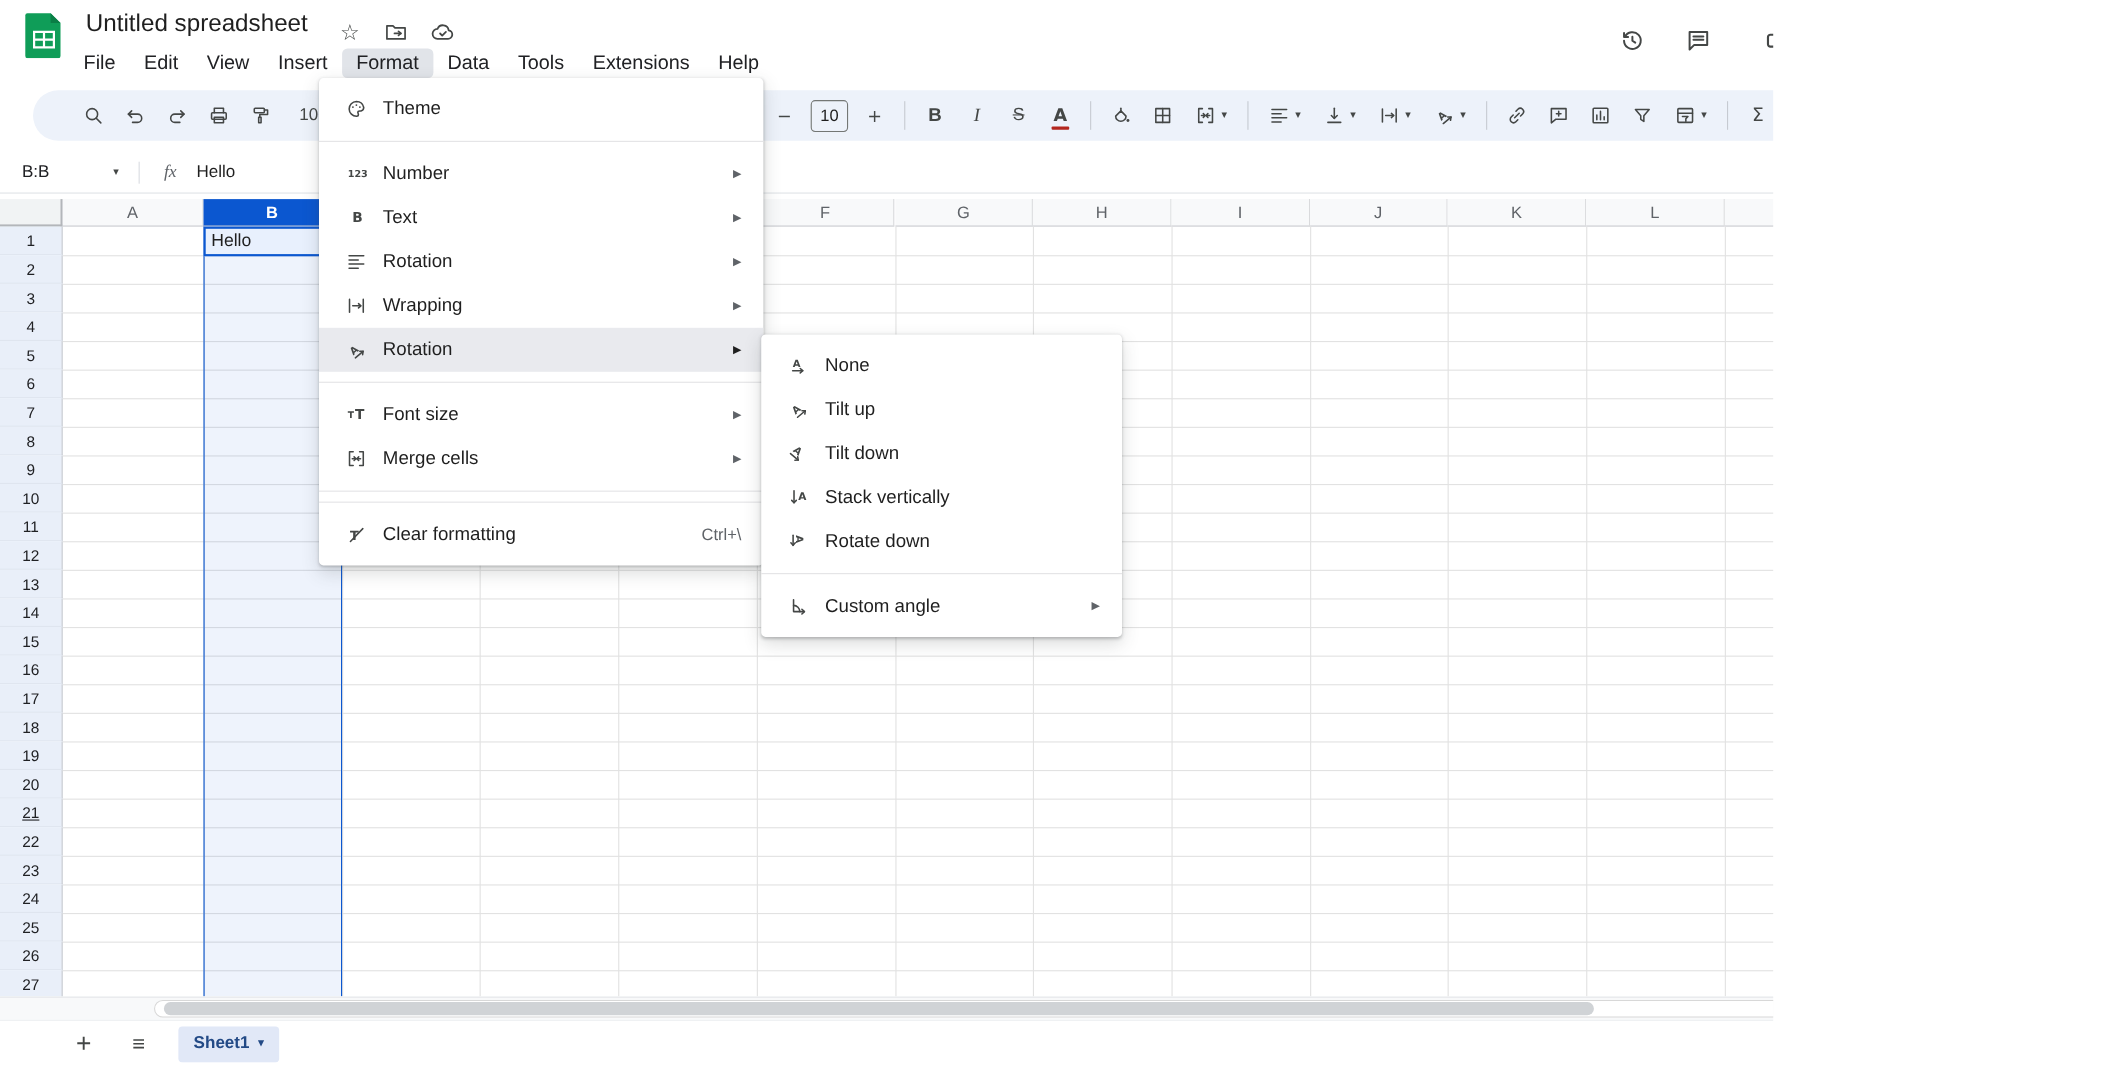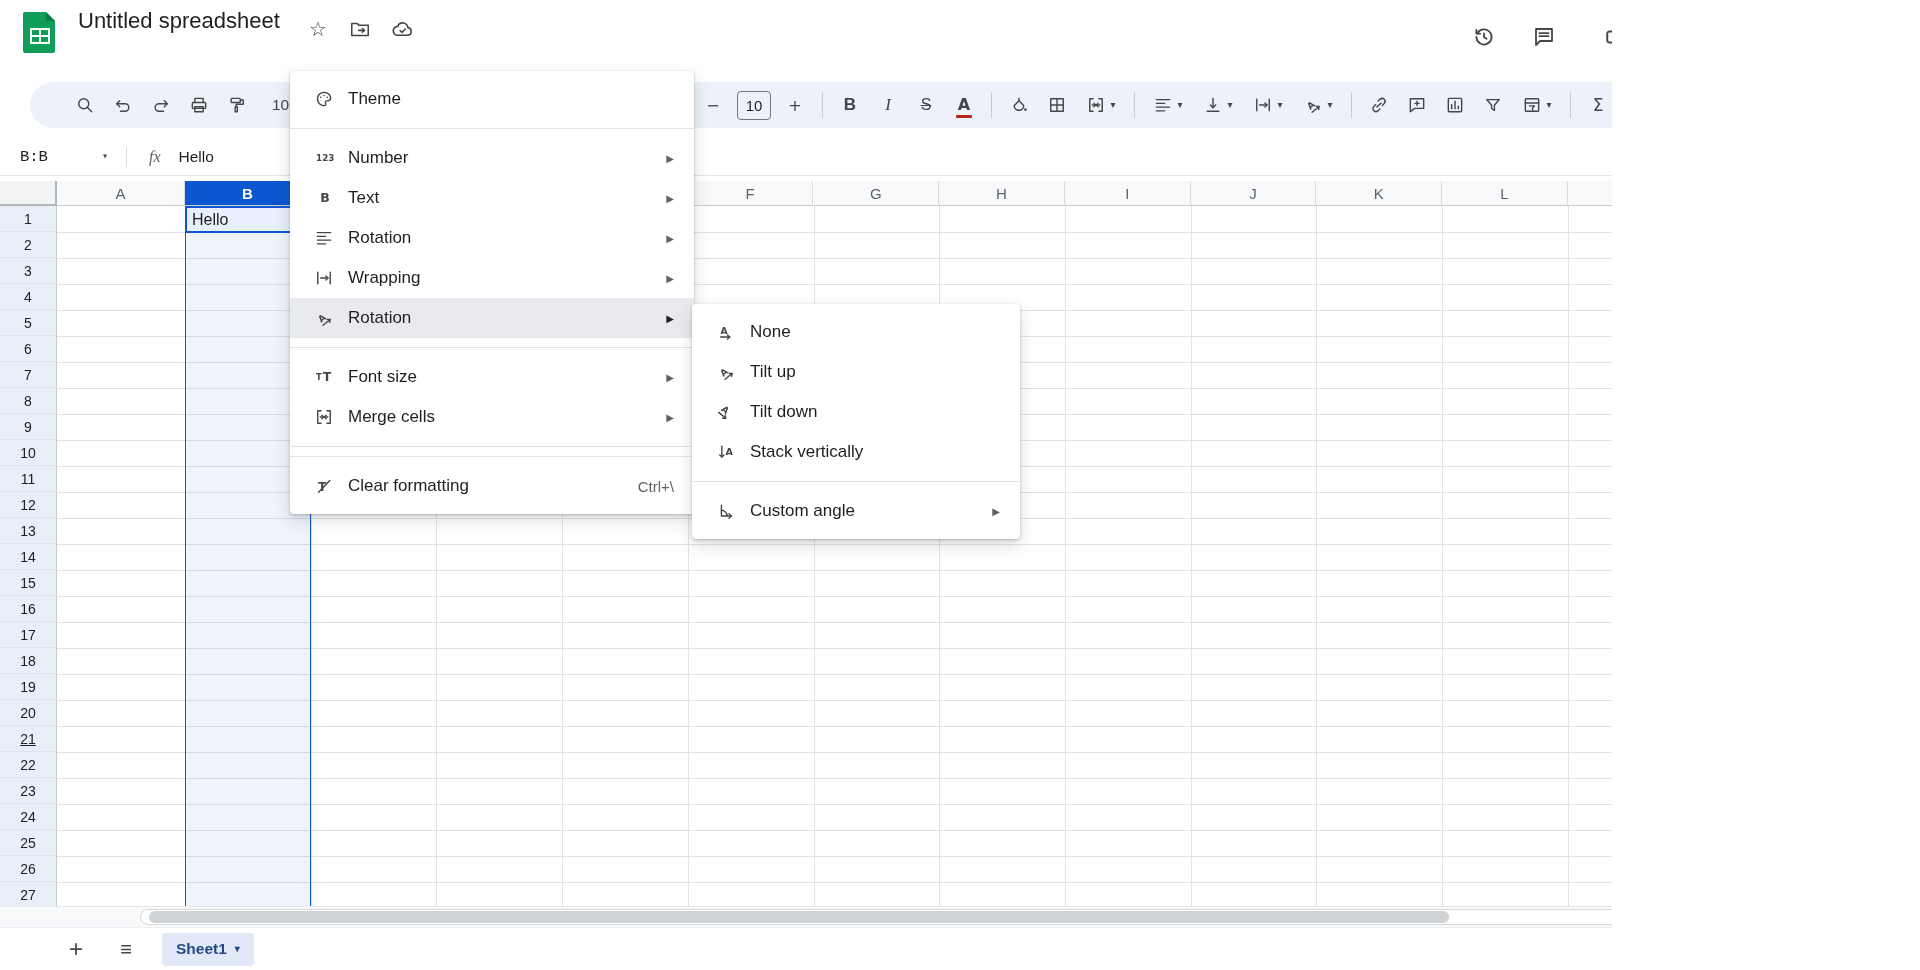--- a/index.html
+++ b/index.html
@@ -39,21 +39,21 @@
   .g-italic{font-style:italic;font-family:"Liberation Serif",serif;font-size:17px}
   .g-strike{text-decoration:line-through;font-size:16px;font-family:"Liberation Sans",sans-serif}
   .g-sigma{font-size:17px}
   .tc{position:relative;font-size:16px;font-weight:bold;line-height:1}
   .tcbar{position:absolute;left:-2px;right:-2px;bottom:-5px;height:3px;background:#b3261e;border-radius:1px}
   .tb-flex{flex:1}
   .tb-collapse{margin-right:16px}
   
   .formula-bar{position:absolute;left:0;top:138px;width:1904px;height:38px;background:#fff;border-bottom:1px solid #e0e3e7;
                display:flex;align-items:center}
-  .name-box{width:108px;padding-left:20px;font-size:15.5px;color:#202124;display:flex;align-items:center;justify-content:space-between;background:none;border:none;font-family:Liberation Mono, monospace;height:100%}
+  .name-box{width:108px;padding-left:20px;font-size:15.5px;color:#202124;display:flex;align-items:center;justify-content:space-between;background:none;border:none;font-family:Liberation Sans, sans-serif;height:100%}
   .fb-div{width:1px;height:20px;background:#d9dce1;margin-left:18px}
   .fx{font-family:"Liberation Serif",serif;font-style:italic;color:#5f6368;font-size:16px;margin-left:22px}
   .fb-value{margin-left:18px;font-size:15.5px;color:#1f1f1f}
   
   .grid{position:absolute;left:0;top:181px;width:1904px;height:725px;background:#fff;overflow:hidden}
   .hdr-corner{position:absolute;left:0;top:0;width:57px;height:25px;background:#f1f3f4;
               border-right:2px solid #b3b6ba;border-bottom:2px solid #b3b6ba}
   .col-hdr{position:absolute;top:0;height:25px;background:#f8f9fa;border-right:1px solid #d9dadc;border-bottom:1px solid #c9cbcf;
            text-align:center;line-height:25px;font-size:15px;color:#5f6368}
   .col-hdr.selected{background:#0b57d0;color:#fff;font-weight:bold}
@@ -119,20 +119,31 @@
           <path d="M10.5 13.5h6"></path>
           <path d="M14.5 11.5l2.5 2-2.5 2"></path>
         </svg>
     </button>
     <button class="tb-mini" style="left:387px">
       <svg width="23" height="23" viewBox="0 0 24 24" fill="none" stroke="#444746" stroke-width="1.7" stroke-linecap="round" stroke-linejoin="round">
           <path d="M7 18h10a4 4 0 0 0 .6-7.96A5.5 5.5 0 0 0 7 8.7 4.6 4.6 0 0 0 7 18z"></path>
           <path d="M9.5 13l2 2 3.5-3.5"></path>
         </svg>
     </button>
+    <nav class="menubar" id="menubar">
+        <button class="mb-item">File</button>
+        <button class="mb-item">Edit</button>
+        <button class="mb-item">View</button>
+        <button class="mb-item">Insert</button>
+        <button class="mb-item active">Format</button>
+        <button class="mb-item">Data</button>
+        <button class="mb-item">Tools</button>
+        <button class="mb-item">Extensions</button>
+        <button class="mb-item">Help</button>
+      </nav>
     <div class="right-cluster">
       <button class="icon-btn" style="left:22px">
         <svg width="24" height="24" viewBox="0 0 24 24" fill="none" stroke="#444746" stroke-width="1.8" stroke-linecap="round" stroke-linejoin="round">
             <path d="M5.2 8.5A7.6 7.6 0 1 1 4.4 12"></path>
             <path d="M4.4 5v3.7h3.7"></path>
             <path d="M12 8.3V12l2.6 1.8"></path>
           </svg>
       </button>
       <button class="icon-btn" style="left:82px">
         <svg width="24" height="24" viewBox="0 0 24 24" fill="none" stroke="#444746" stroke-width="1.8" stroke-linejoin="round">
@@ -585,20 +596,32 @@
       <div class="menu-item">
         <span class="mi-icon">
           <svg width="20" height="20" viewBox="0 0 24 24" fill="none" stroke="#444746" stroke-width="1.7" stroke-linecap="round" stroke-linejoin="round">
             <path d="M7 5v13"></path>
             <path d="M4.5 15.5 7 18l2.5-2.5"></path>
             <text x="11.5" y="15" font-size="11.5" font-weight="600" font-family="DejaVu Sans, sans-serif" fill="#444746" stroke="none">A</text>
           </svg>
         </span>
         <span class="mi-label">Stack vertically</span>
       </div>
+      <div class="menu-item">
+        <span class="mi-icon">
+          <svg width="20" height="20" viewBox="0 0 24 24" fill="none" stroke="#444746" stroke-width="1.7" stroke-linecap="round" stroke-linejoin="round">
+            <g transform="rotate(90 12 12)">
+              <text x="5.5" y="14.5" font-size="11" font-weight="600" font-family="DejaVu Sans, sans-serif" fill="#444746" stroke="none">A</text>
+              <path d="M5.5 18h11"></path>
+              <path d="M13.8 15.6 16.5 18 13.8 20.4"></path>
+            </g>
+          </svg>
+        </span>
+        <span class="mi-label">Rotate down</span>
+      </div>
       <div class="menu-divider"></div>
       <div class="menu-item">
         <span class="mi-icon">
           <svg width="20" height="20" viewBox="0 0 24 24" fill="none" stroke="#444746" stroke-width="1.7" stroke-linecap="round" stroke-linejoin="round">
             <path d="M6.5 5v13h11.5"></path>
             <path d="M15.6 15.4 18.4 18l-2.8 2.6"></path>
             <path d="M6.5 11.2a6.8 6.8 0 0 1 6.8 6.8"></path>
           </svg>
         </span>
         <span class="mi-label">Custom angle</span>

